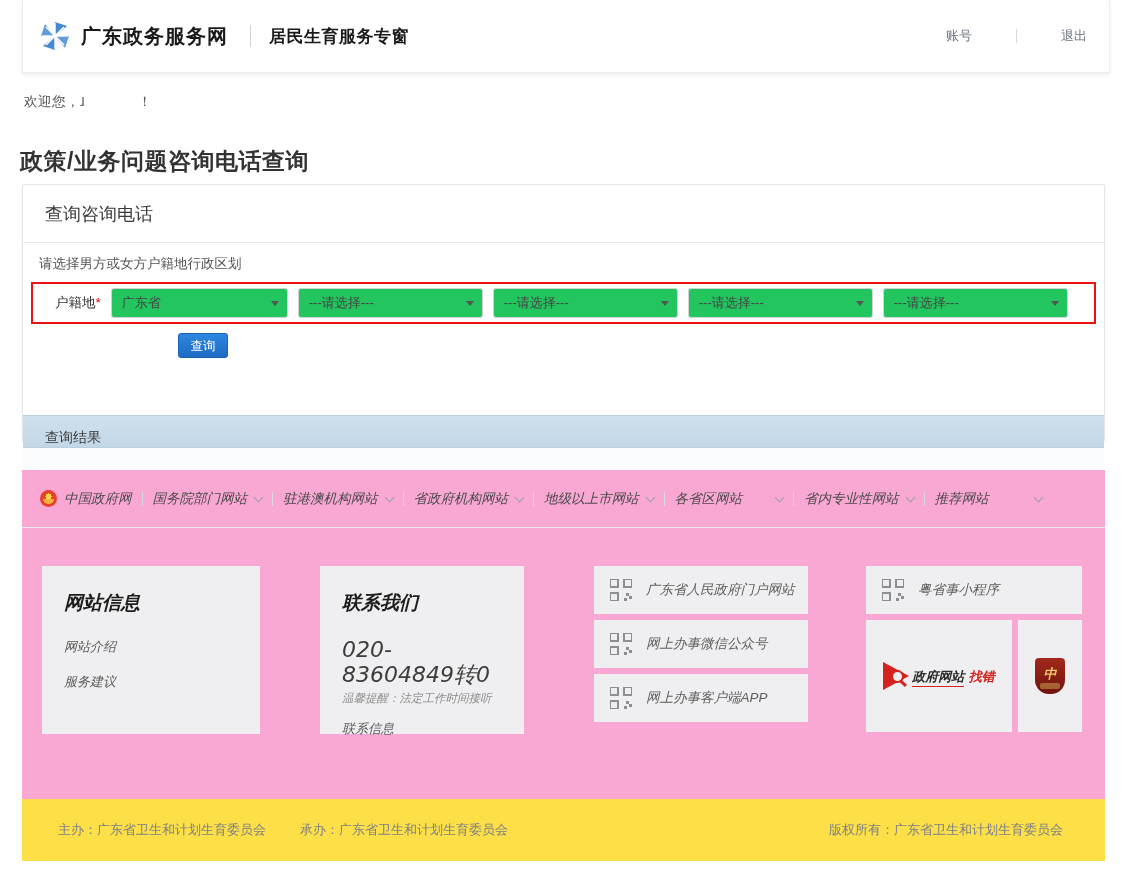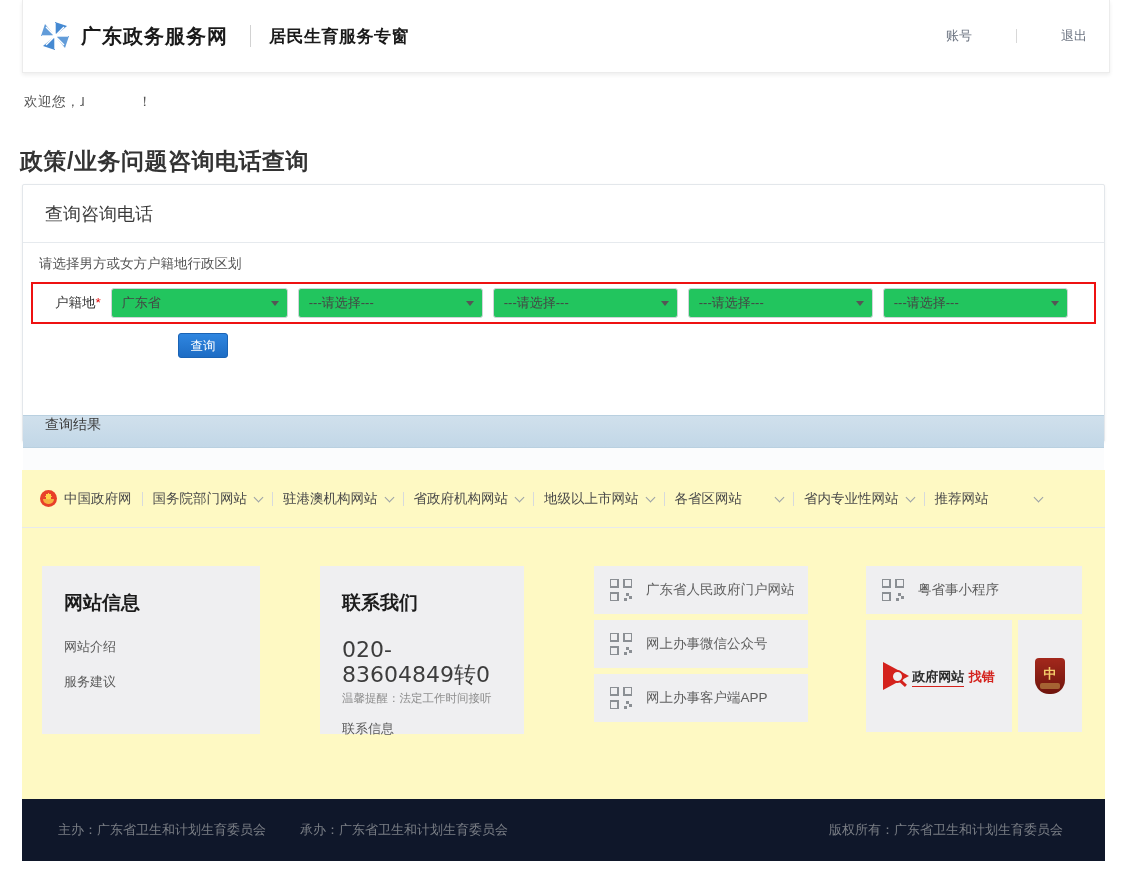--- a/index.html
+++ b/index.html
@@ -90,29 +90,30 @@
   .btn-query {
     display:inline-block; width: 50px; height: 25px; line-height: 25px; text-align:center;
     background: #2277d4; background-image: linear-gradient(#2f86e0, #1d6cc4);
     border: 1px solid #1a63b5; border-radius: 3px;
     color: #fff; font-size: 12.5px; cursor: pointer;
   }
   .result-head {
     position:absolute; left: 0; right: 0; top: 172px; height: 33px;
     background: #c9dcea; background-image: linear-gradient(#d0e0ec, #c2d7e7);
     border-top: 1px solid #b9d0e0; border-bottom: 1px solid #b9d0e0;
-    display:flex; align-items:flex-start; padding-left: 22px;
+    display:flex; align-items:flex-end; padding-left: 22px;
     font-size: 14px; color: #3a3a3a;
   }
   .result-body { position:absolute; left:0; right:0; top: 205px; height: 51px; background:#fbfcfd; }
 
   
   .foot-wrap {
     position:absolute; left: 22px; top: 470px; width: 1083px; height: 329px;
-    background: #fef9c3;
+    background: #f9a8d4;
+    font-style: italic;
   }
   .links-bar {
     height: 58px; display:flex; align-items:center; padding-left: 18px;
     border-bottom: 1px solid #e8eaed;
     font-size: 13.5px; color: #4a4a4a;
   }
   .gov-emblem {
     width: 17px; height: 17px; border-radius: 50%; margin-right: 7px; flex:none;
     background: radial-gradient(circle at 50% 38%, #ffd24a 0 22%, #e8402a 23% 100%);
     position: relative;
@@ -196,21 +197,21 @@
   }
   .shield-mark { color:#f3c96a; font-size: 13px; font-weight: bold; line-height:1; margin-top:-6px;}
   .shield::after{
     content:""; position:absolute; bottom:5px; left:5px; right:5px; height:6px;
     background:#c8a050; opacity:.55; border-radius:2px;
   }
 
   
   .bottom-bar {
     position:absolute; left: 22px; top: 799px; width: 1083px; height: 62px;
-    background: #0f172a; display:flex; align-items:center;
+    background: #fde047; display:flex; align-items:center;
     font-size: 13px; color: #7b7f86;
   }
   .bb-left { padding-left: 36px; display:flex; }
   .bb-left span { margin-right: 34px; }
   .bb-right { margin-left:auto; padding-right: 42px; }
 </style>
 </head>
 <body>
 
 <div class="page">

